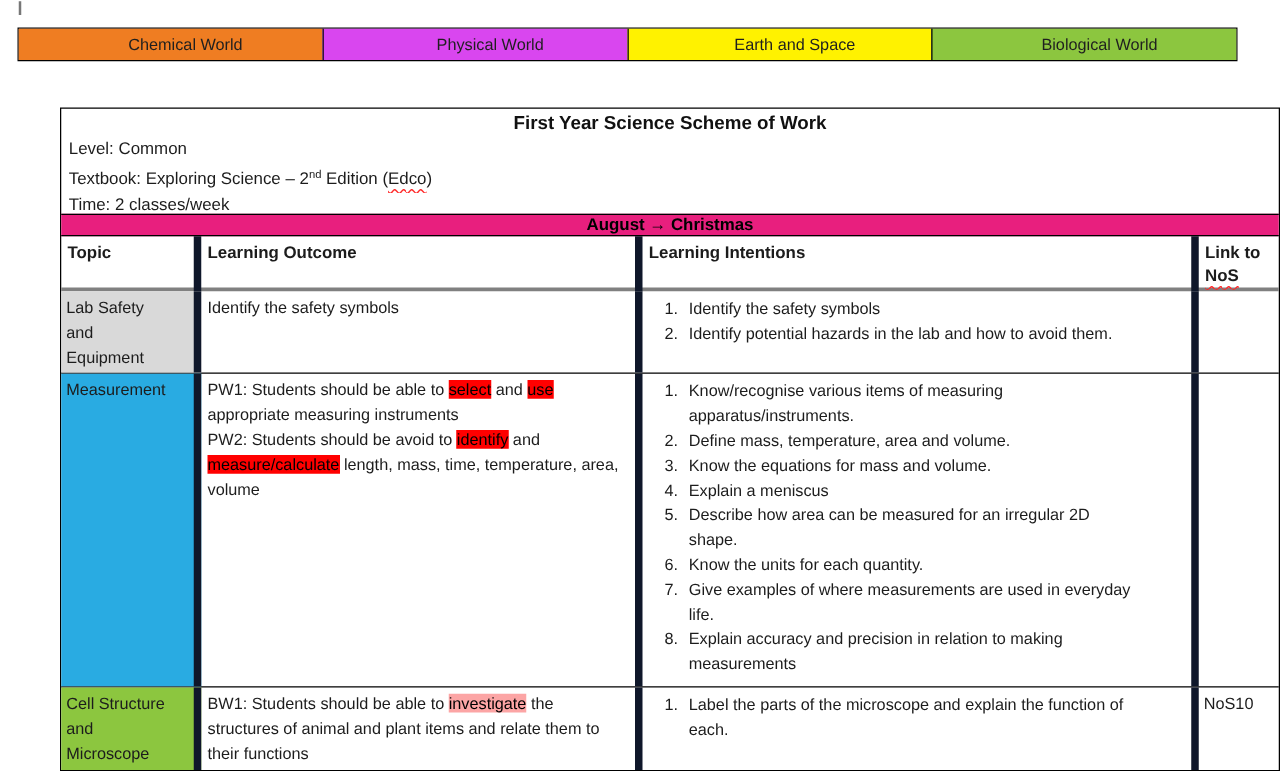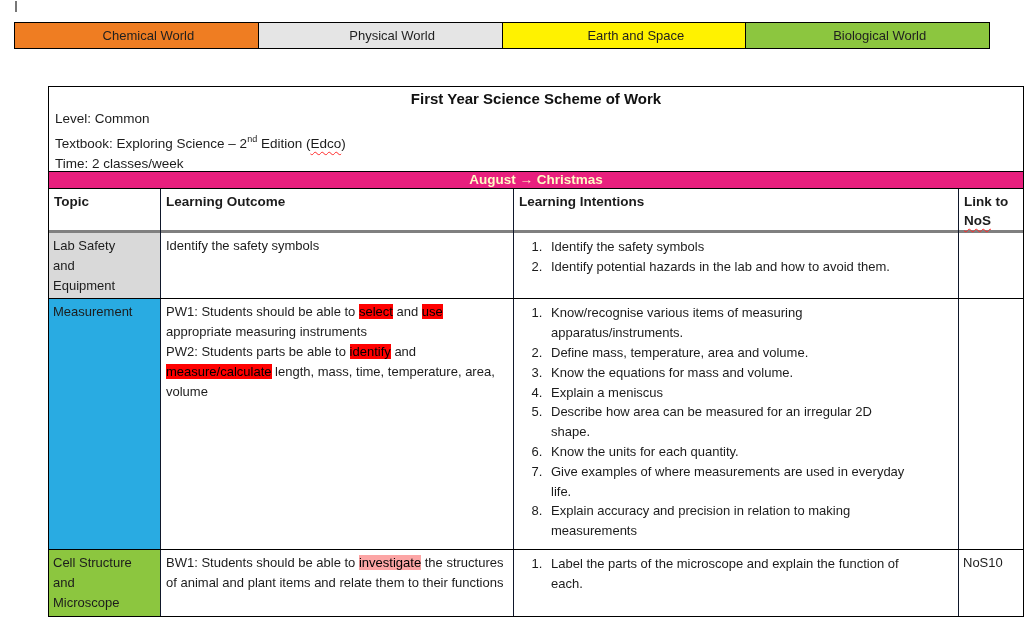--- a/index.html
+++ b/index.html
@@ -19,27 +19,27 @@
   .doc-table { position:absolute; left:14px; top:86px; width:976px;
     border:1.6px solid #000; background:#fff;margin-left:34px; }
 
   .title-block { height:84px; padding:2px 0 0 0; }
   .doc-title { text-align:center; font-weight:bold; font-size:15px; line-height:20px; color:#111; }
   .meta-line { font-size:13.5px; line-height:20px; padding-left:6px; }
   sup.ord { vertical-align:super; font-size:9px; }
   .spell { text-decoration:underline wavy #ff2a2a 1px; text-underline-offset:3px; text-decoration-skip-ink:none; }
 
   .term-banner { height:18px; line-height:16px; text-align:center; font-weight:bold;
-    font-size:13.5px; color:#fef9c3; border-top:1px solid #000; border-bottom:1px solid #000; }
+    font-size:13.5px; color:#000000; border-top:1px solid #000; border-bottom:1px solid #000; }
 
   .grid { display:grid; grid-template-columns:112px 353px 445px 1fr; }
   .header-row { border-bottom:3px solid #808080; height:44px; }
   .header-row .cell { font-weight:bold; font-size:13.5px; line-height:19px; padding:3px 5px; }
 
-  .cell { border-right:1px solid #0f172a; padding:3px 5px; font-size:13px; line-height:19.8px; }
+  .cell { border-right:6px solid #0f172a; padding:3px 5px; font-size:13px; line-height:19.8px; }
   .cell:last-child { border-right:none; }
 
   .t-row { border-bottom:1.2px solid #000; }
   .t-row:last-child { border-bottom:none; }
   .rows .t-row:nth-child(1) { min-height:58px; }
   .rows .t-row:nth-child(2) { min-height:251px; }
   .rows .t-row:nth-child(3) { min-height:62px; }
 
   .cell.topic { white-space:pre-line; padding:3px 4px; }
   .cell.outcome p { margin:0; }
@@ -52,21 +52,21 @@
 </style>
 </head>
 <body>
 
 <div class="text-cursor"></div>
 
 <div class="strand-bar">
     <div class="strand-cell" style="background: rgb(239, 125, 34);">
       <span>Chemical World</span>
     </div>
-    <div class="strand-cell" style="background: #e5e5e5;">
+    <div class="strand-cell" style="background: #d946ef;">
       <span>Physical World</span>
     </div>
     <div class="strand-cell" style="background: rgb(255, 242, 0);">
       <span>Earth and Space</span>
     </div>
     <div class="strand-cell" style="background: rgb(140, 198, 63);">
       <span>Biological World</span>
     </div>
   </div>
 
@@ -104,21 +104,21 @@
             <li>Identify the safety symbols</li>
             <li>Identify potential hazards in the lab and how to avoid them.</li>
           </ol>
         </div>
         <div class="cell link"></div>
       </div>
       <div class="grid t-row">
         <div class="cell topic" style="background: rgb(41, 171, 226);">Measurement</div>
         <div class="cell outcome">
           <p><span>PW1: Students should be able to </span><span class="hl" style="background: rgb(255, 0, 0);">select</span><span> and </span><span class="hl" style="background: rgb(255, 0, 0);">use</span><span> appropriate measuring instruments</span></p>
-          <p><span>PW2: Students parts be able to </span><span class="hl" style="background: rgb(255, 0, 0);">identify</span><span> and </span><span class="hl" style="background: rgb(255, 0, 0);">measure/calculate</span><span> length, mass, time, temperature, area, volume</span></p>
+          <p><span>PW2: Students should be avoid to </span><span class="hl" style="background: rgb(255, 0, 0);">identify</span><span> and </span><span class="hl" style="background: rgb(255, 0, 0);">measure/calculate</span><span> length, mass, time, temperature, area, volume</span></p>
         </div>
         <div class="cell intentions">
           <ol>
             <li>Know/recognise various items of measuring apparatus/instruments.</li>
             <li>Define mass, temperature, area and volume.</li>
             <li>Know the equations for mass and volume.</li>
             <li>Explain a meniscus</li>
             <li>Describe how area can be measured for an irregular 2D shape.</li>
             <li>Know the units for each quantity.</li>
             <li>Give examples of where measurements are used in everyday life.</li>

